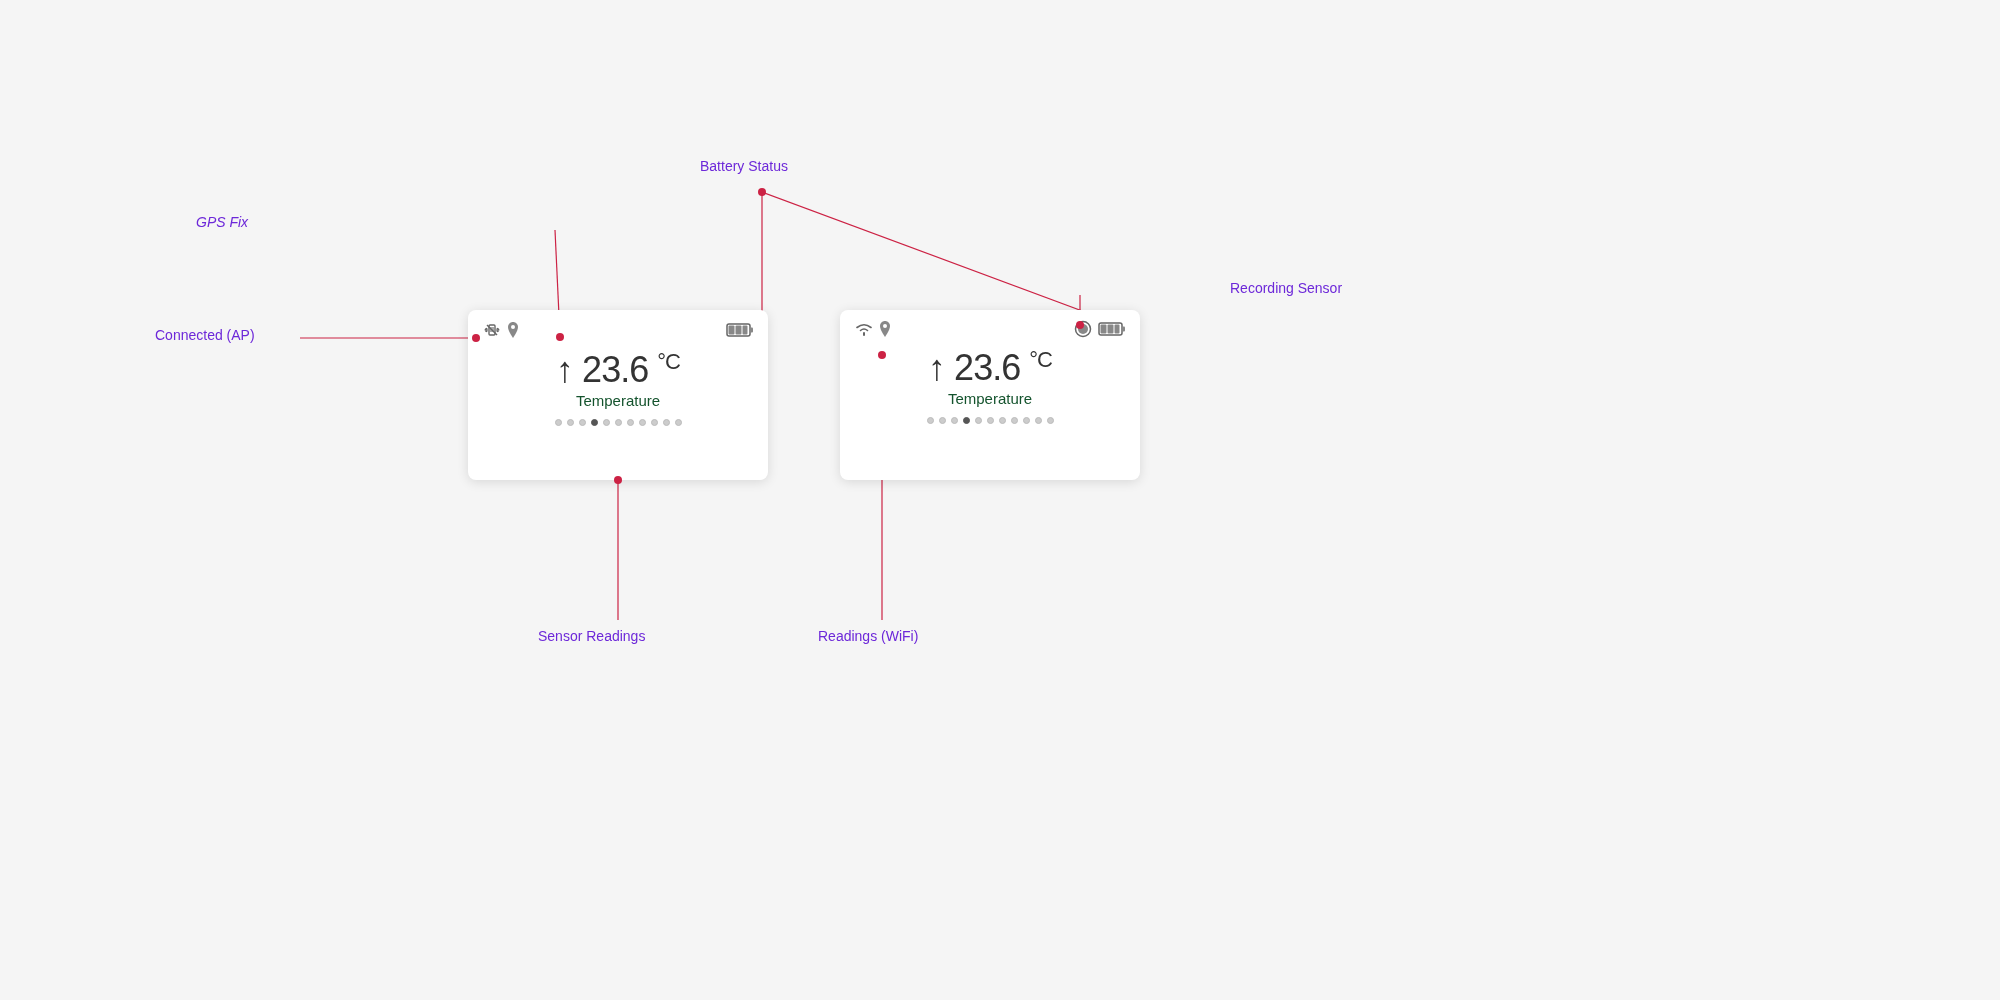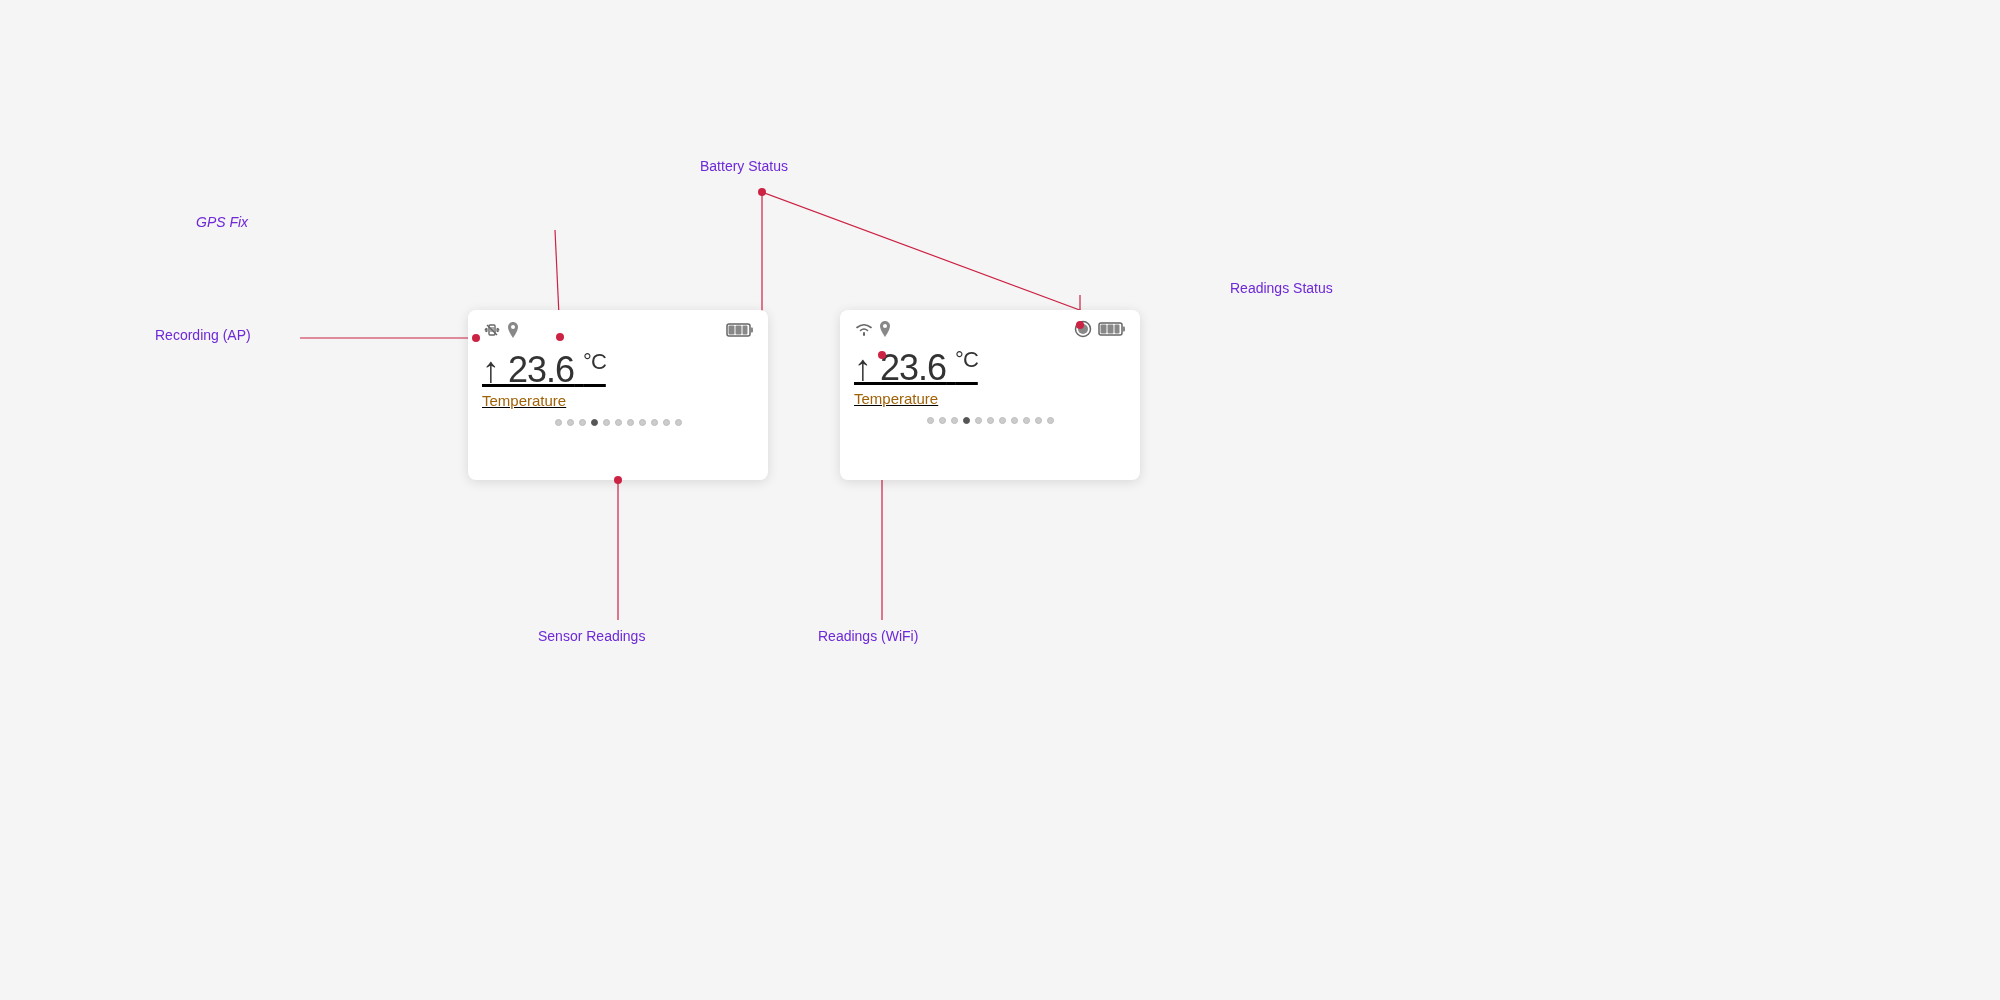--- a/index.html
+++ b/index.html
@@ -64,36 +64,35 @@
     .icon-box {
       display: inline-flex;
       align-items: center;
       justify-content: center;
       color: #555;
       font-size: 16px;
     }
 
     
     .sensor-reading {
-      text-align: left;
+      text-align: center;
       padding: 4px 0 2px 0;
-      text-decoration: underline;
     }
 
     .temp-value {
       font-size: 36px;
       font-weight: 300;
       color: #333;
       letter-spacing: -1px;
       line-height: 1.1;
     }
 
     .temp-label {
       font-size: 15px;
-      color: #a16207;
+      color: #14532d;
       font-weight: 400;
       margin-top: 2px;
     }
 
     
     .page-dots {
       display: flex;
       justify-content: center;
       align-items: center;
       gap: 5px;
@@ -303,29 +302,29 @@
   </div>
 
   <div class="annotation" style="left: 700px; top: 158px;">Battery Status</div>
 
   <div class="red-dot" style="left: 758px; top: 188px;"></div>
 
   <div class="annotation" style="left: 196px; top: 214px; font-style: italic;">GPS Fix</div>
 
   <div class="red-dot" style="left: 556px; top: 333px;"></div>
 
-  <div class="annotation" style="left: 155px; top: 327px;">Recording (AP)</div>
+  <div class="annotation" style="left: 155px; top: 327px;">Connected (AP)</div>
 
   <div class="red-dot" style="left: 472px; top: 334px;"></div>
 
   <div class="annotation" style="left: 538px; top: 628px;">Sensor Readings</div>
 
   <div class="red-dot" style="left: 614px; top: 476px;"></div>
 
   <div class="annotation" style="left: 818px; top: 628px;">Readings (WiFi)</div>
 
   <div class="red-dot" style="left: 878px; top: 351px;"></div>
 
-  <div class="annotation" style="left: 1230px; top: 280px;">Readings Status</div>
+  <div class="annotation" style="left: 1230px; top: 280px;">Recording Sensor</div>
 
   <div class="red-dot" style="left: 1076px; top: 321px;"></div>
 
 </div>
 
 </body></html>

